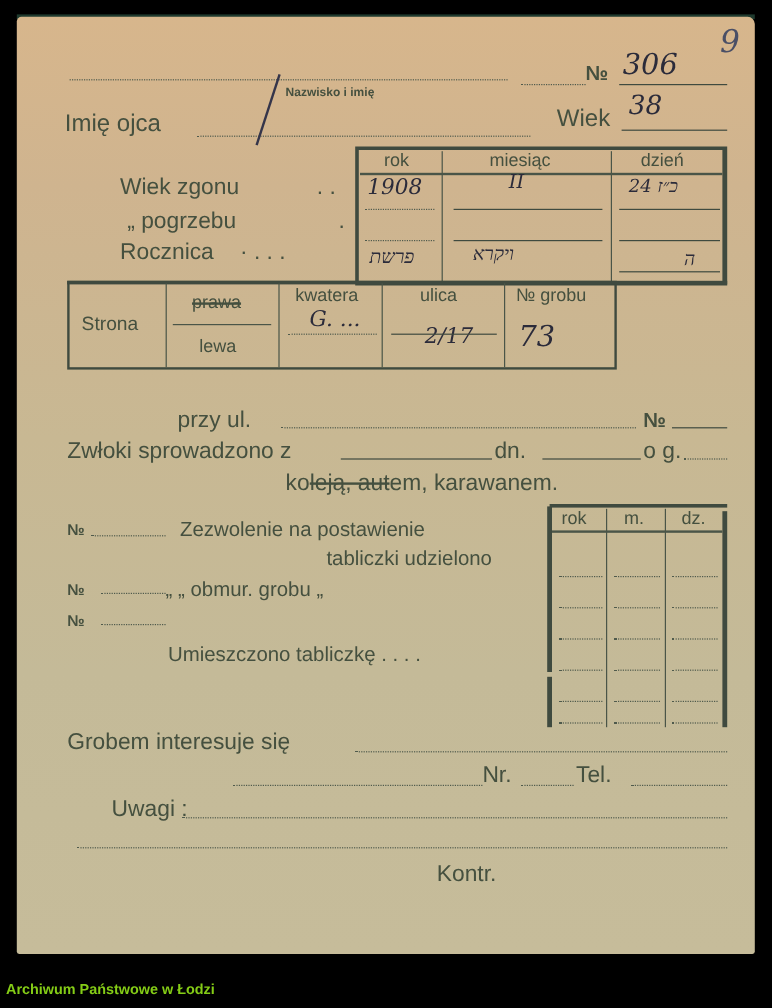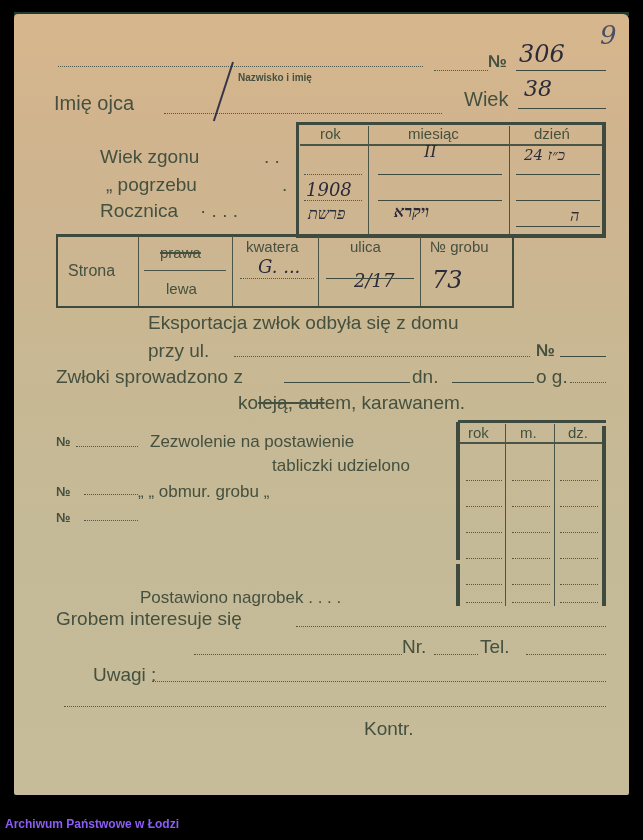--- a/index.html
+++ b/index.html
@@ -9,21 +9,21 @@
           background: linear-gradient(180deg, #d7b68c 0%, #cfb48f 18%, #c8b893 45%, #c4ba98 70%, #c6bc9a 100%);
           border-radius:4px 6px 2px 2px; }
   .top-stripe { position:absolute; left:14px; top:12px; width:615px; height:4px; background:#1f3a2e; }
   .t { position:absolute; color:#45503f; font-family:"Liberation Sans", sans-serif; white-space:nowrap; }
   .hw { position:absolute; color:#2b2b3a; font-family:"DejaVu Serif", serif; font-style:italic; white-space:nowrap; }
   .dl { position:absolute; border-bottom:1px dotted #4f5a4c; height:0; }
   .sl { position:absolute; background:#3f4a3f; }
   .box { position:absolute; border:3px solid #3f4a3f; box-sizing:border-box; }
   .thin { position:absolute; background:#4a5548; }
   .strike { text-decoration: line-through; text-decoration-thickness:2px; }
-  .caption { position:absolute; left:5px; top:817px; color:#8b5cf6; font-size:12px; font-weight:bold;
+  .caption { position:absolute; left:5px; top:817px; color:#84cc16; font-size:12px; font-weight:bold;
              font-family:"Liberation Sans", sans-serif; }
 </style>
 </head>
 <body>
 
 <div class="top-stripe"></div>
 <div class="card">
 
   <div class="dl" style="left:44px;top:52px;width:365px;"></div>
   <div class="t" style="left:224px;top:58px;font-size:10px;font-weight:bold;">Nazwisko i imię</div>
@@ -48,31 +48,31 @@
   <div class="t" style="left:186px;top:186px;font-size:19px;">· . . .</div>
 
   <div class="box" style="left:282px;top:108px;width:310px;height:116px;border-right-width:4px;"></div>
   <div class="thin" style="left:354px;top:112px;width:1px;height:110px;"></div>
   <div class="thin" style="left:495px;top:112px;width:1px;height:110px;"></div>
   <div class="thin" style="left:286px;top:130px;width:302px;height:2px;"></div>
   <div class="t" style="left:306px;top:111px;font-size:15px;">rok</div>
   <div class="t" style="left:394px;top:111px;font-size:15px;">miesiąc</div>
   <div class="t" style="left:520px;top:111px;font-size:15px;">dzień</div>
 
-  <div class="hw" style="left:292px;top:132px;font-size:18px;margin-top:33px;">1908</div>
+  <div class="hw" style="left:292px;top:132px;font-size:18px;">1908</div>
   <div class="hw" style="left:410px;top:128px;font-size:16px;">II</div>
   <div class="hw" style="left:510px;top:132px;font-size:15px;">24 כ״ז</div>
   <div class="dl" style="left:290px;top:160px;width:58px;"></div>
   <div class="sl" style="left:364px;top:160px;width:124px;height:1px;"></div>
   <div class="sl" style="left:502px;top:160px;width:84px;height:1px;"></div>
   <div class="dl" style="left:290px;top:186px;width:58px;"></div>
   <div class="sl" style="left:364px;top:186px;width:124px;height:1px;"></div>
   <div class="sl" style="left:502px;top:186px;width:84px;height:1px;"></div>
   <div class="hw" style="left:294px;top:190px;font-size:16px;">פרשת</div>
-  <div class="hw" style="left:380px;top:188px;font-size:16px;font-weight:bold;">ויקרא</div>
+  <div class="hw" style="left:380px;top:188px;font-size:16px;">ויקרא</div>
   <div class="hw" style="left:556px;top:192px;font-size:16px;">ה</div>
   <div class="sl" style="left:502px;top:212px;width:84px;height:1px;"></div>
 
   <div class="box" style="left:42px;top:220px;width:458px;height:74px;border-width:2px;"></div>
   <div class="sl" style="left:42px;top:220px;width:550px;height:3px;"></div>
   <div class="thin" style="left:124px;top:222px;width:1px;height:70px;"></div>
   <div class="thin" style="left:218px;top:222px;width:1px;height:70px;"></div>
   <div class="thin" style="left:304px;top:222px;width:1px;height:70px;"></div>
   <div class="thin" style="left:406px;top:222px;width:1px;height:70px;"></div>
   <div class="t" style="left:54px;top:248px;font-size:16px;">Strona</div>
@@ -81,21 +81,20 @@
   <div class="t" style="left:152px;top:266px;font-size:15px;">lewa</div>
   <div class="t" style="left:232px;top:224px;font-size:15px;">kwatera</div>
   <div class="hw" style="left:244px;top:242px;font-size:18px;">G. ...</div>
   <div class="dl" style="left:226px;top:264px;width:74px;"></div>
   <div class="t" style="left:336px;top:224px;font-size:15px;">ulica</div>
   <div class="hw" style="left:340px;top:256px;font-size:18px;">2/17</div>
   <div class="sl" style="left:312px;top:264px;width:88px;height:1px;"></div>
   <div class="t" style="left:416px;top:224px;font-size:15px;">№ grobu</div>
   <div class="hw" style="left:418px;top:252px;font-size:24px;">73</div>
 
-  <div class="t" style="left:134px;top:298px;font-size:19px;">Eksportacja zwłok odbyła się z domu</div>
   <div class="t" style="left:134px;top:326px;font-size:19px;">przy  ul.</div>
   <div class="dl" style="left:220px;top:342px;width:296px;"></div>
   <div class="t" style="left:522px;top:327px;font-size:17px;font-weight:bold;">№</div>
   <div class="sl" style="left:546px;top:342px;width:46px;height:1px;"></div>
 
   <div class="t" style="left:42px;top:352px;font-size:19px;">Zwłoki sprowadzono z</div>
   <div class="sl" style="left:270px;top:368px;width:126px;height:1px;"></div>
   <div class="t" style="left:398px;top:352px;font-size:19px;">dn.</div>
   <div class="sl" style="left:438px;top:368px;width:82px;height:1px;"></div>
   <div class="t" style="left:522px;top:352px;font-size:19px;">o g.</div>
@@ -105,21 +104,21 @@
 
   <div class="t" style="left:42px;top:420px;font-size:13px;font-weight:bold;">№</div>
   <div class="dl" style="left:62px;top:432px;width:62px;"></div>
   <div class="t" style="left:258px;top:442px;font-size:17px;">tabliczki udzielono</div>
   <div class="t" style="left:136px;top:418px;font-size:17px;">Zezwolenie na postawienie</div>
   <div class="t" style="left:42px;top:470px;font-size:13px;font-weight:bold;">№</div>
   <div class="dl" style="left:70px;top:480px;width:54px;"></div>
   <div class="t" style="left:124px;top:468px;font-size:17px;">„    „  obmur. grobu „</div>
   <div class="t" style="left:42px;top:496px;font-size:13px;font-weight:bold;">№</div>
   <div class="dl" style="left:70px;top:506px;width:54px;"></div>
-  <div class="t" style="left:126px;top:574px;font-size:17px;">Postawiono nagrobek .  . . .</div>
+  <div class="t" style="left:126px;top:522px;font-size:17px;">Umieszczono tabliczkę  . . . .</div>
 
   <div class="sl" style="left:444px;top:406px;width:148px;height:3px;"></div>
   <div class="sl" style="left:442px;top:408px;width:4px;height:138px;"></div>
   <div class="sl" style="left:442px;top:550px;width:4px;height:42px;"></div>
   <div class="sl" style="left:588px;top:412px;width:4px;height:180px;"></div>
   <div class="thin" style="left:491px;top:410px;width:1px;height:182px;"></div>
   <div class="thin" style="left:540px;top:410px;width:1px;height:182px;"></div>
   <div class="thin" style="left:446px;top:428px;width:142px;height:2px;"></div>
   <div class="t" style="left:454px;top:410px;font-size:15px;">rok</div>
   <div class="t" style="left:506px;top:410px;font-size:15px;">m.</div>

